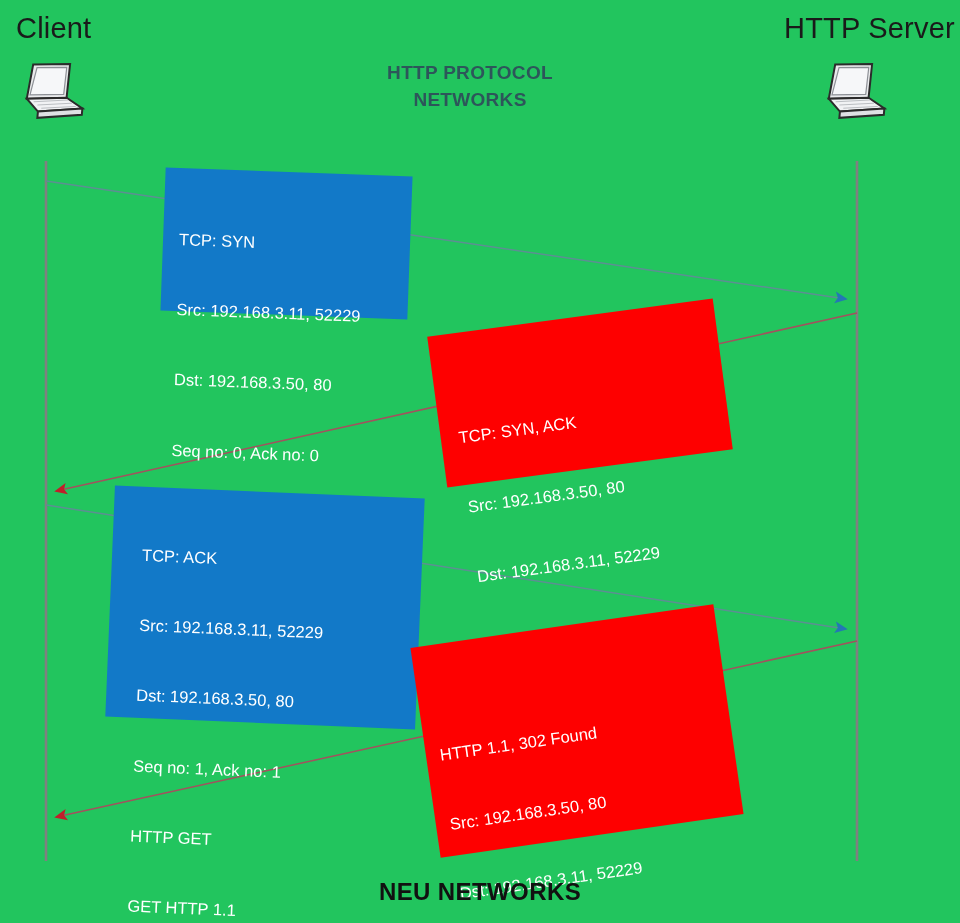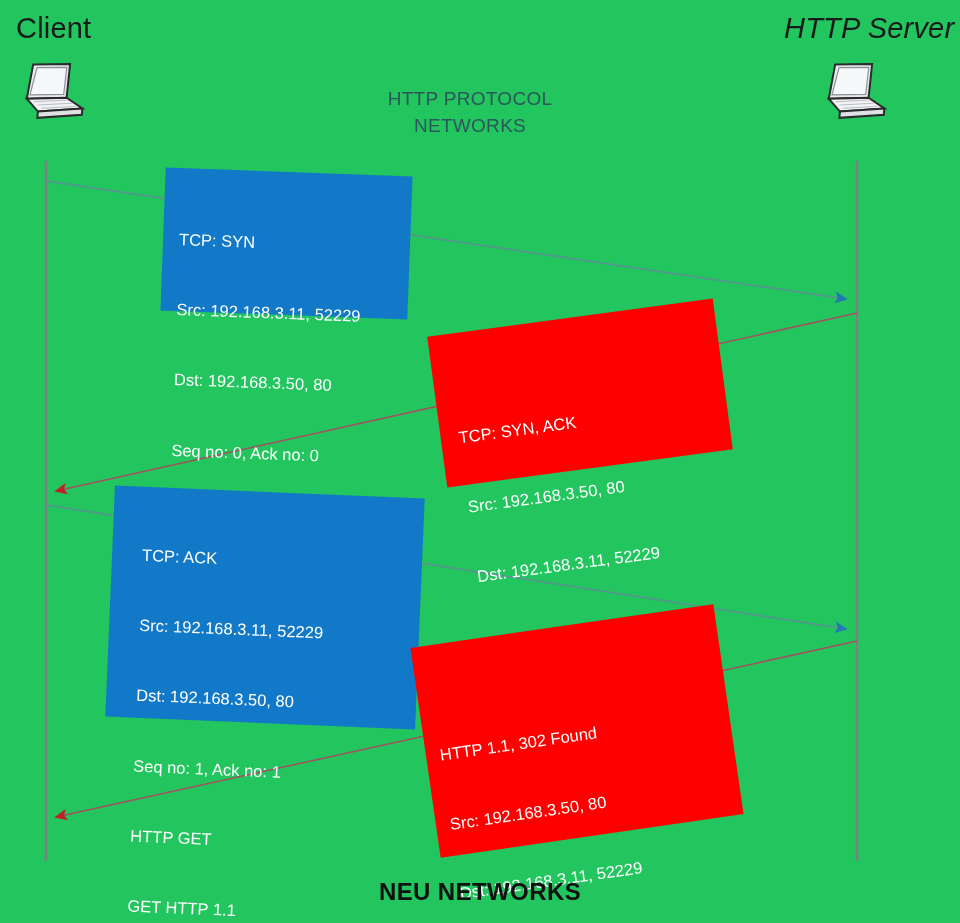--- a/index.html
+++ b/index.html
@@ -22,31 +22,31 @@
   .endpoint-label {
     position: absolute;
     font-family: "Liberation Sans", sans-serif;
     font-size: 29px;
     color: #1a1a1a;
     font-weight: 400;
     white-space: nowrap;
     letter-spacing: 0.2px;
   }
   #client-label  { left: 16px;  top: 12px; }
-  #server-label  { left: 784px; top: 12px; font-style: italic; }
+  #server-label  { left: 784px; top: 12px; }
 
   
   #diagram-title {
     position: absolute;
     left: 290px;
-    top: 86px;
+    top: 60px;
     width: 360px;
     text-align: center;
     font-size: 19px;
-    font-weight: normal;
+    font-weight: bold;
     color: #2d565a;
     line-height: 1.42;
     letter-spacing: 0.3px;
   }
   #diagram-title .t-line { display: block; }
 
   
   #footer-title {
     position: absolute;
     left: 0;

